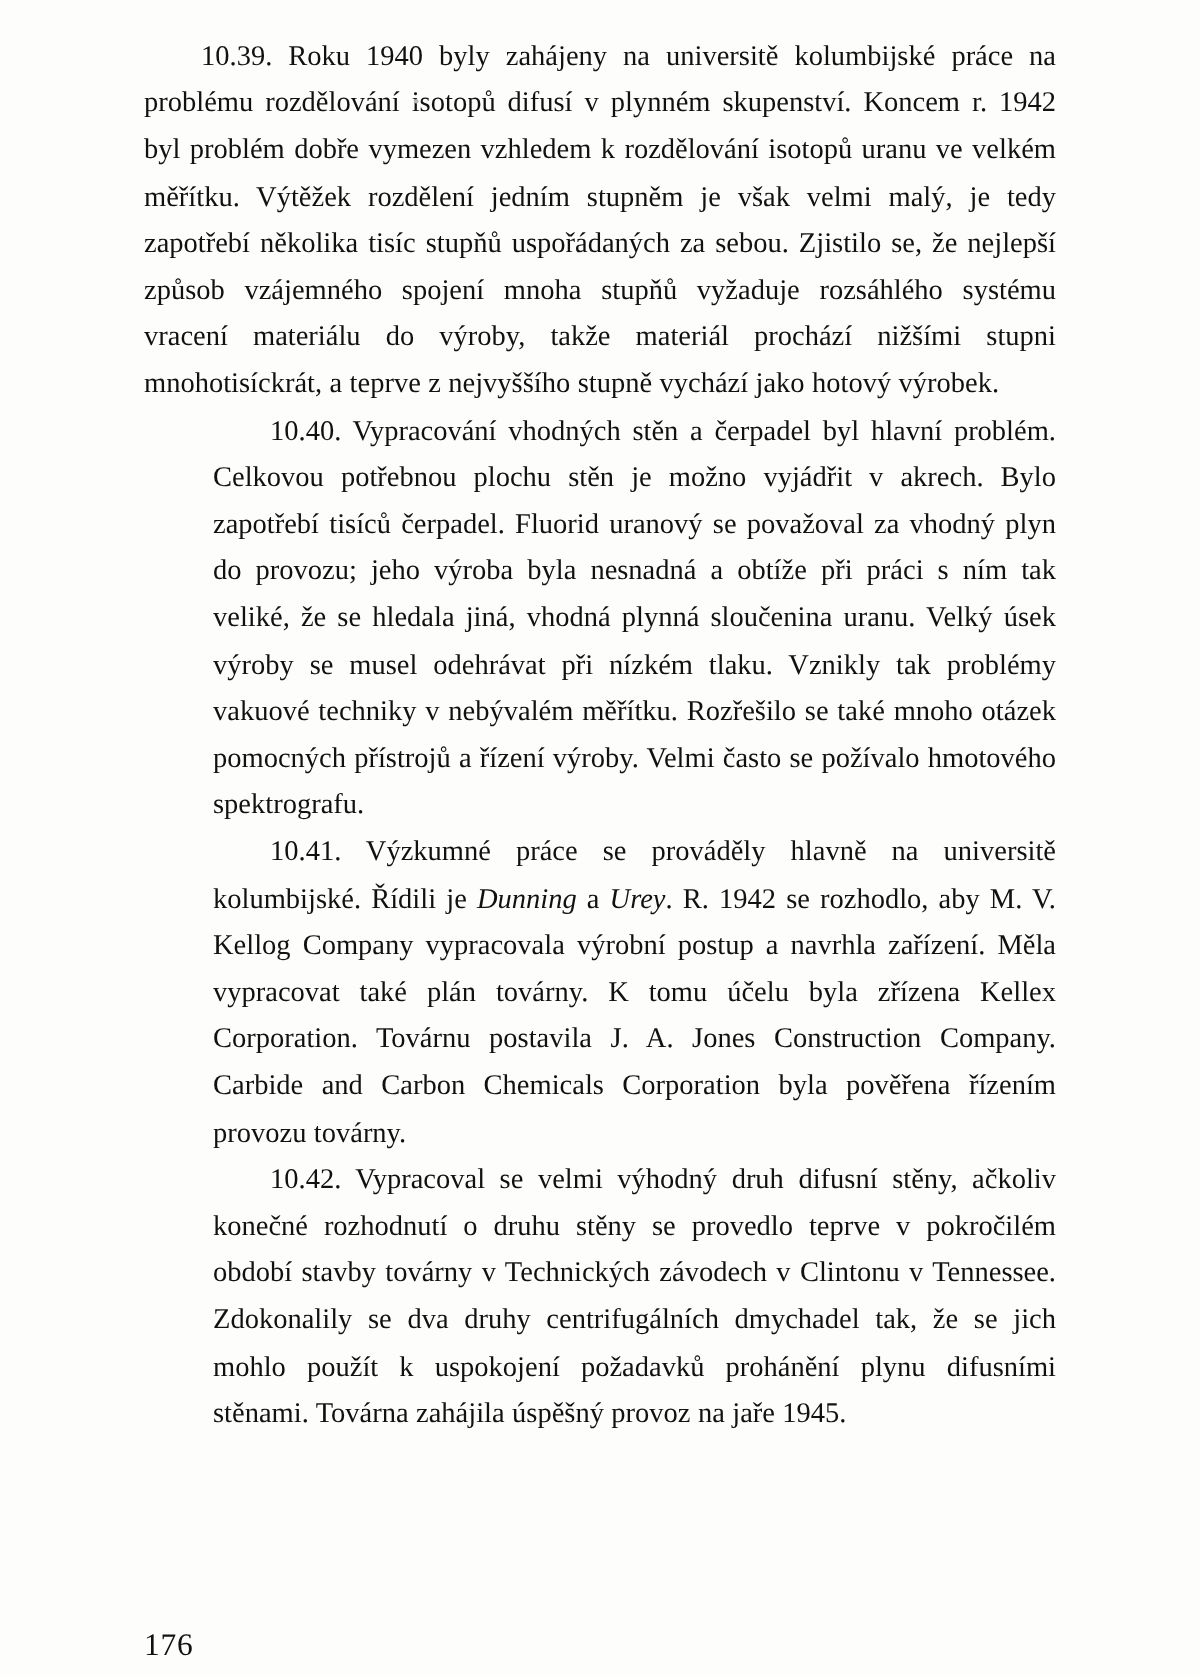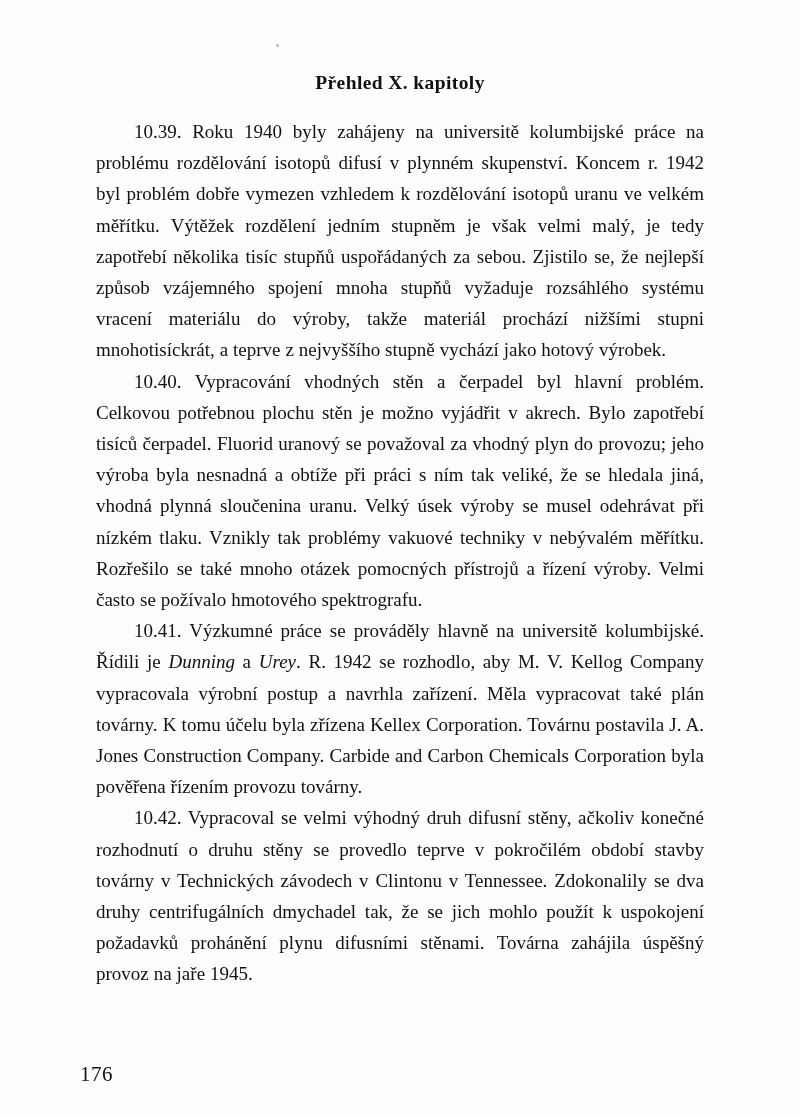--- a/index.html
+++ b/index.html
@@ -48,40 +48,40 @@
     text-align: justify;
     text-justify: inter-word;
     font-size: 19px;
     line-height: 31.2px;
     text-indent: 38px;
     hyphens: manual;
     word-spacing: 0.2px;
   }
   p.para + p.para {
     margin-top: 0px;
+    margin-left: 46px;
   }
   em.it {
   }
   .page-number {
     position: absolute;
-    left: 80px;
+    left: 96px;
     bottom: 30px;
     font-size: 21px;
     font-family: "Liberation Serif", serif;
     letter-spacing: 0.5px;
   }
 </style>
 </head>
 <body>
 
 <div class="page">
 
   <div class="speck"></div>
 
-  <h1 class="doc-title">Přehled X. kapitoly</h1>
 
   <div class="body-text">
 
     <p class="para">10.39. Roku 1940 byly zahájeny na universitě kolumbijské práce na problému rozdělování isotopů difusí v plynném skupenství. Koncem r. 1942 byl problém dobře vymezen vzhledem k rozdělování isotopů uranu ve velkém měřítku. Výtěžek rozdělení jedním stupněm je však velmi malý, je tedy zapotřebí několika tisíc stupňů uspořádaných za sebou. Zjistilo se, že nejlepší způsob vzájemného spojení mnoha stupňů vyžaduje rozsáhlého systému vracení materiálu do výroby, takže materiál prochází nižšími stupni mnohotisíckrát, a teprve z nejvyššího stupně vychází jako hotový výrobek.</p>
 
     <p class="para">10.40. Vypracování vhodných stěn a čerpadel byl hlavní problém. Celkovou potřebnou plochu stěn je možno vyjádřit v akrech. Bylo zapotřebí tisíců čerpadel. Fluorid uranový se považoval za vhodný plyn do provozu; jeho výroba byla nesnadná a obtíže při práci s ním tak veliké, že se hledala jiná, vhodná plynná sloučenina uranu. Velký úsek výroby se musel odehrávat při nízkém tlaku. Vznikly tak problémy vakuové techniky v nebývalém měřítku. Rozřešilo se také mnoho otázek pomocných přístrojů a řízení výroby. Velmi často se požívalo hmotového spektrografu.</p>
 
     <p class="para"><span>10.41. Výzkumné práce se prováděly hlavně na universitě kolumbijské. Řídili je </span><em class="it">Dunning</em><span> a </span><em class="it">Urey</em><span>. R. 1942 se rozhodlo, aby M. V. Kellog Company vypracovala výrobní postup a navrhla zařízení. Měla vypracovat také plán továrny. K tomu účelu byla zřízena Kellex Corporation. Továrnu postavila J. A. Jones Construction Company. Carbide and Carbon Chemicals Corporation byla pověřena řízením provozu továrny.</span></p>
 
     <p class="para">10.42. Vypracoval se velmi výhodný druh difusní stěny, ačkoliv konečné rozhodnutí o druhu stěny se provedlo teprve v pokročilém období stavby továrny v Technických závodech v Clintonu v Tennessee. Zdokonalily se dva druhy centrifugálních dmychadel tak, že se jich mohlo použít k uspokojení požadavků prohánění plynu difusními stěnami. Továrna zahájila úspěšný provoz na jaře 1945.</p>

